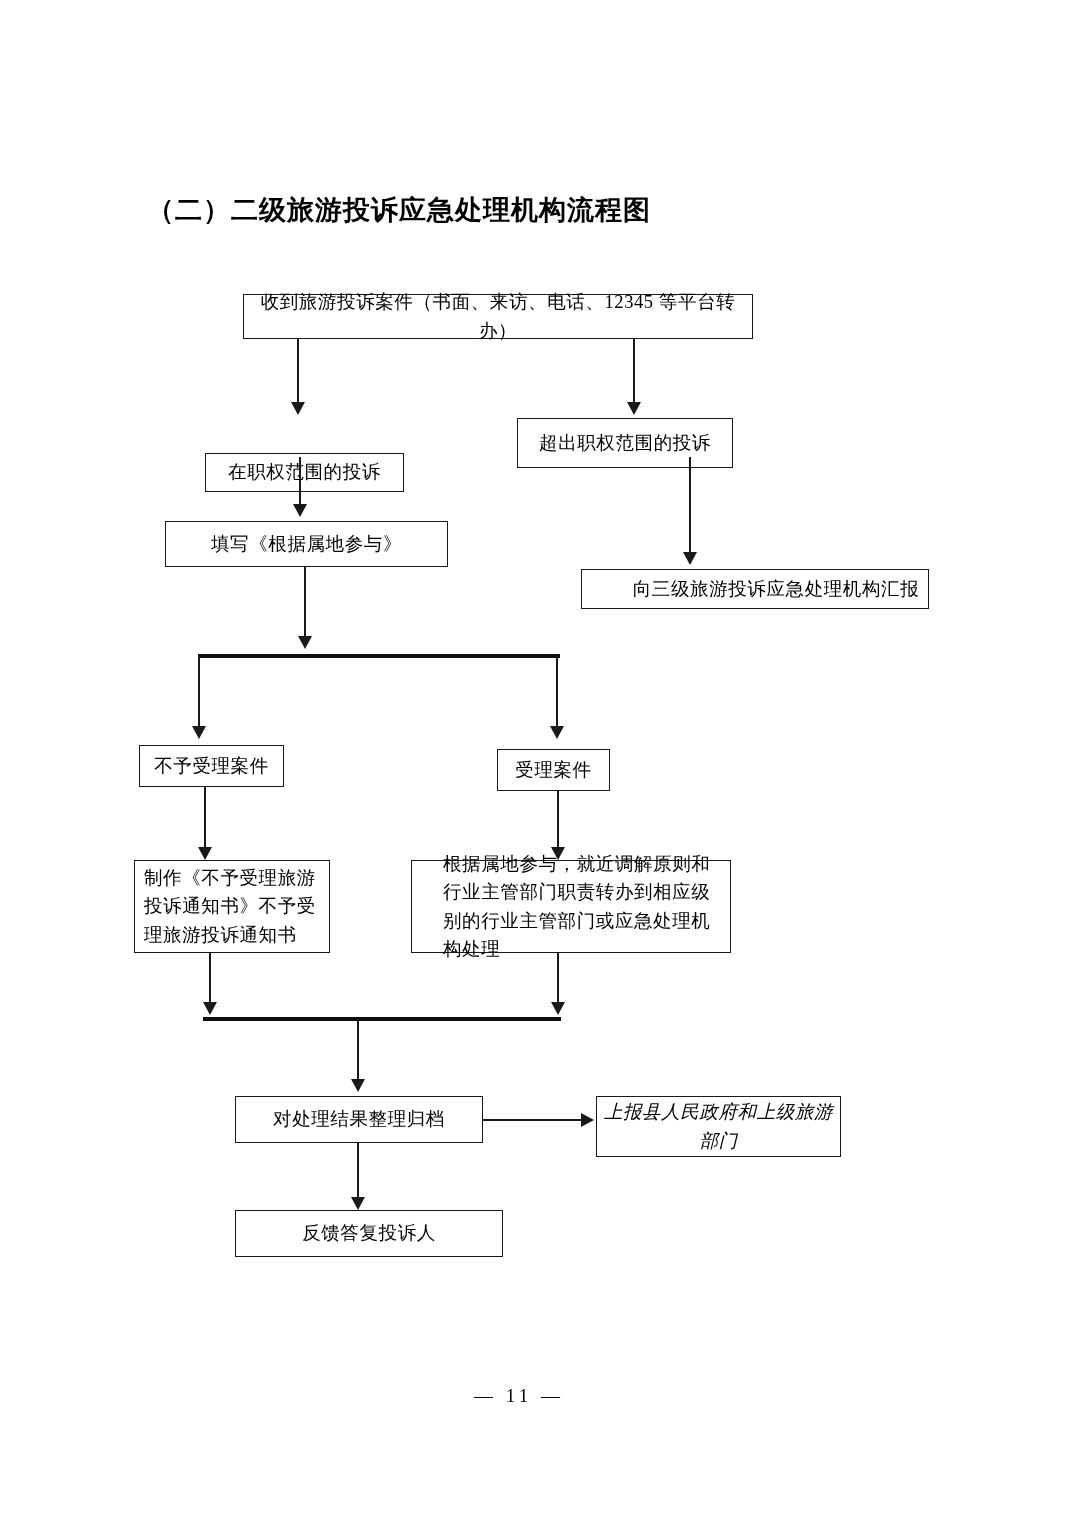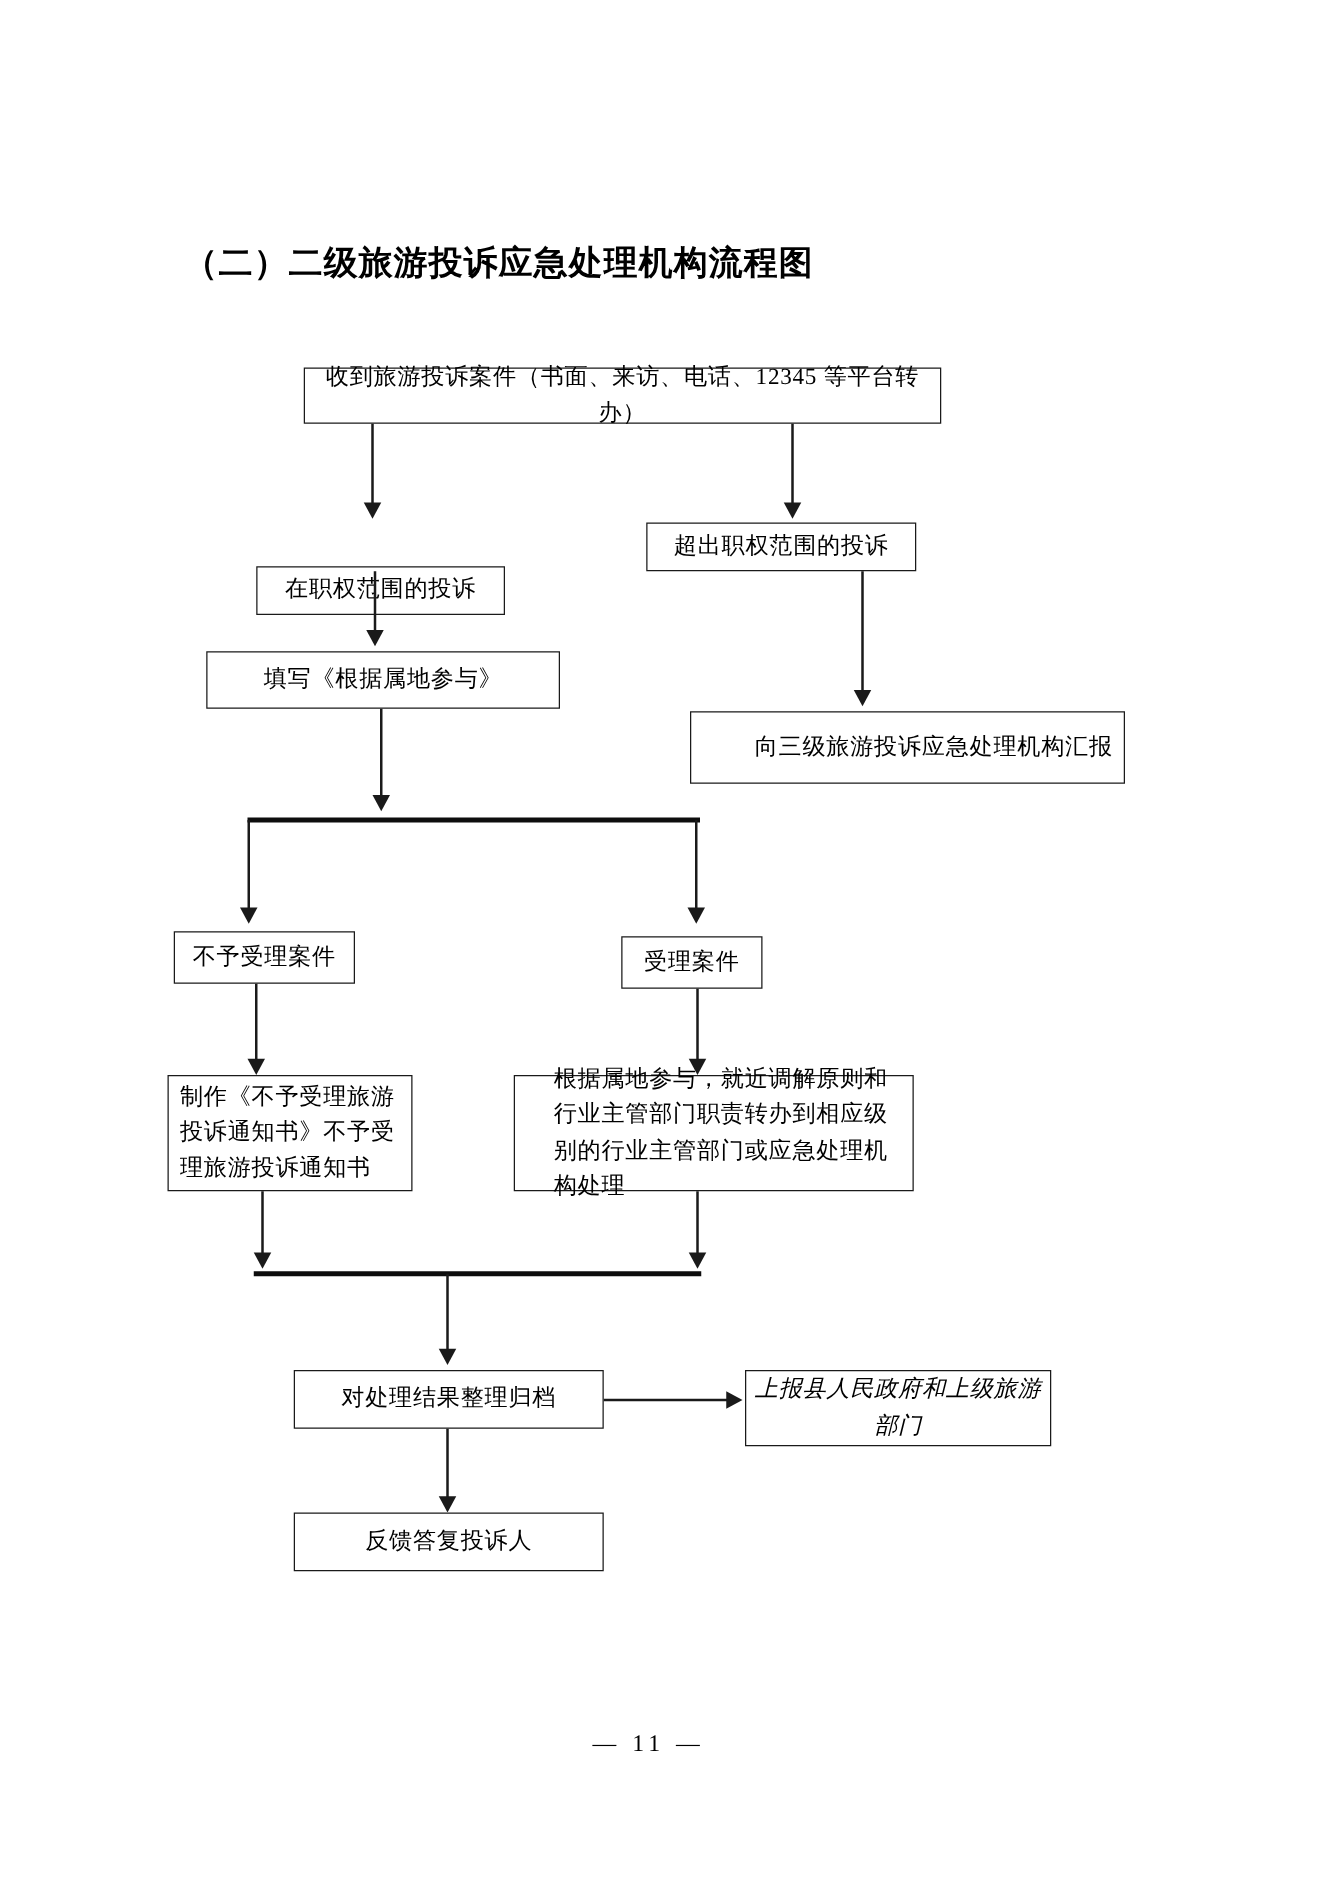--- a/index.html
+++ b/index.html
@@ -107,31 +107,31 @@
   <div class="node" style="left:243px; top:294px; width:510px; height:45px;">收到旅游投诉案件（书面、来访、电话、12345 等平台转办）</div>
 
   <div class="vline" style="left:297px; top:339px; width:2px; height:65px;"></div>
   <div class="arrow-down" style="left:291px; top:402px;"></div>
 
   <div class="vline" style="left:633px; top:339px; width:2px; height:65px;"></div>
   <div class="arrow-down" style="left:627px; top:402px;"></div>
 
   <div class="node" style="left:205px; top:418px; width:199px; height:39px;margin-top:35px;">在职权范围的投诉</div>
 
-  <div class="node" style="left:517px; top:418px; width:216px; height:39px;">超出职权范围的投诉</div>
+  <div class="node" style="left:517px; top:418px; width:216px; height:50px;">超出职权范围的投诉</div>
 
   <div class="vline" style="left:299px; top:457px; width:2px; height:49px;"></div>
   <div class="arrow-down" style="left:293px; top:504px;"></div>
 
   <div class="vline" style="left:689px; top:457px; width:2px; height:97px;"></div>
   <div class="arrow-down" style="left:683px; top:552px;"></div>
 
   <div class="node" style="left:165px; top:521px; width:283px; height:46px;">填写《根据属地参与》</div>
 
-  <div class="node" style="left:552px; top:569px; width:348px; height:58px;padding-left:48px;">向三级旅游投诉应急处理机构汇报</div>
+  <div class="node" style="left:581px; top:569px; width:348px; height:40px;padding-left:48px;">向三级旅游投诉应急处理机构汇报</div>
 
   <div class="vline" style="left:304px; top:567px; width:2px; height:72px;"></div>
   <div class="arrow-down" style="left:298px; top:636px;"></div>
 
   <div class="bar" style="left:198px; top:654px; width:362px;"></div>
 
   <div class="vline" style="left:198px; top:656px; width:2px; height:72px;"></div>
   <div class="arrow-down" style="left:192px; top:726px;"></div>
 
   <div class="vline" style="left:556px; top:656px; width:2px; height:72px;"></div>
@@ -165,17 +165,17 @@
   <div class="node" style="left:235px; top:1096px; width:248px; height:47px;">对处理结果整理归档</div>
 
   <div class="hline" style="left:483px; top:1119px; width:100px;"></div>
   <div class="arrow-right" style="left:581px; top:1113px;"></div>
 
   <div class="node center-multi" style="left:596px; top:1096px; width:245px; height:61px;">上报县人民政府和上级旅游部门</div>
 
   <div class="vline" style="left:357px; top:1143px; width:2px; height:56px;"></div>
   <div class="arrow-down" style="left:351px; top:1197px;"></div>
 
-  <div class="node" style="left:235px; top:1210px; width:248px; height:47px;">反馈答复投诉人</div>
+  <div class="node" style="left:235px; top:1210px; width:268px; height:47px;">反馈答复投诉人</div>
 
   <div id="page-number">— 11 —</div>
 
 </div>
 
 </body></html>

